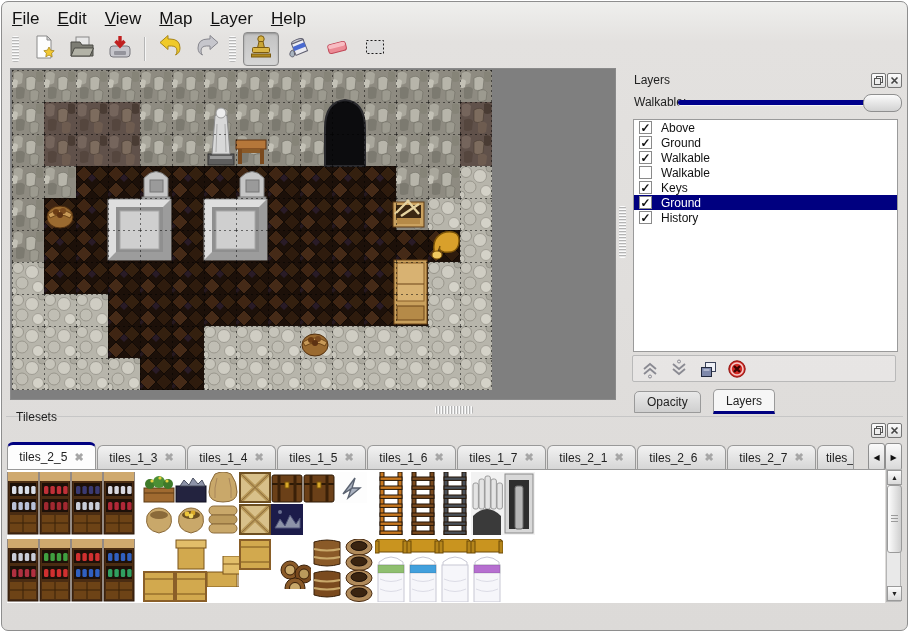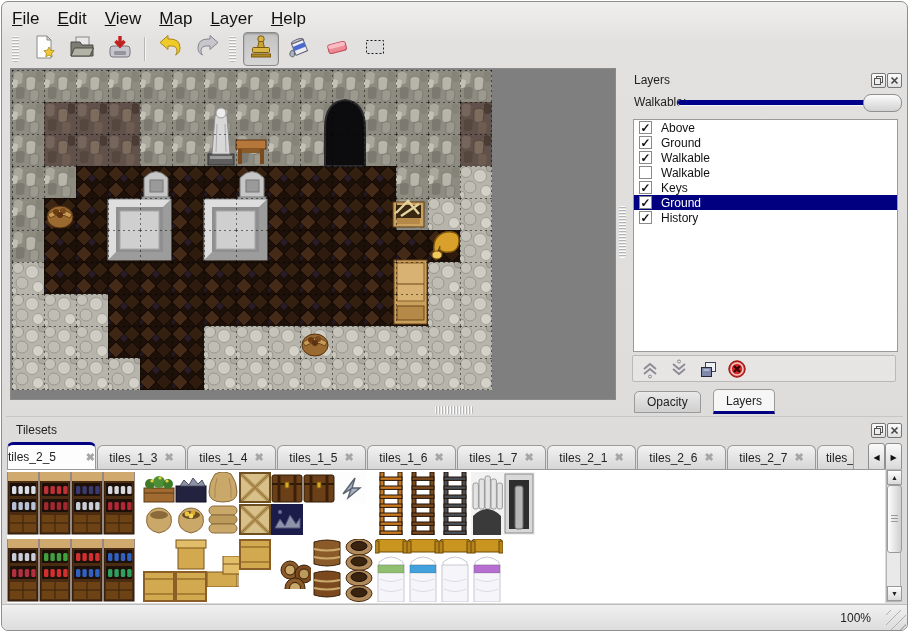--- a/index.html
+++ b/index.html
@@ -44,21 +44,21 @@
   
   .ltab{position:absolute;height:20px;padding:0 12px;font-size:12px;display:flex;align-items:center;justify-content:center;
         border:1px solid #9a9a9a;border-radius:5px 5px 0 0;background:linear-gradient(180deg,#e9e9e9,#cfcfcf);color:#222;}
   .ltab.active{background:#f6f6f6;border-bottom:3px solid #000080;height:21px;}
   
   #tilesets-line{position:absolute;left:4px;top:414px;width:897px;height:1px;background:#c6c6c6;}
   #tabbar{position:absolute;left:5px;top:440px;height:27px;width:858px;display:flex;align-items:flex-end;overflow:hidden;}
   .ttab{flex:0 0 auto;width:89px;height:24px;margin-right:1px;display:flex;align-items:center;justify-content:center;gap:7px;
         font-size:12px;color:#222;border:1px solid #999;border-bottom:none;border-radius:6px 6px 0 0;
         background:linear-gradient(180deg,#f2f2f2,#d6d6d6);box-sizing:border-box;}
-  .ttab.active{height:27px;background:#fdfdfd;border-top:3px solid #000080;justify-content:space-between;}
+  .ttab.active{height:27px;background:#fdfdfd;border-top:3px solid #000080;}
   .ttab .x{color:#a6a6a6;font-size:11px;font-weight:bold;}
   .ttab.cut{width:37px;justify-content:flex-start;padding-left:8px;overflow:hidden;}
   .arrbtn{position:absolute;top:441px;width:15px;height:26px;border:1px solid #8f8f8f;background:linear-gradient(180deg,#fafafa,#d8d8d8);
         display:flex;align-items:center;justify-content:center;font-size:8px;color:#111;border-radius:3px;}
   #tscontent{position:absolute;left:5px;top:467px;width:878px;height:133px;background:#fff;border-top:1px solid #999;overflow:hidden;}
   .tile{position:absolute;}
   
   #vscroll{position:absolute;left:884px;top:467px;width:15px;height:133px;background:#e9e9e9;border:1px solid #b5b5b5;box-sizing:border-box;}
   .sarr{position:absolute;left:0;width:13px;height:13px;background:linear-gradient(180deg,#fcfcfc,#dadada);border:1px solid #9a9a9a;
         display:flex;align-items:center;justify-content:center;font-size:7px;color:#222;}
@@ -469,21 +469,21 @@
           <circle cx="10" cy="10" r="8.2" fill="#d42a24" stroke="#8e0f0c"></circle>
           <circle cx="10" cy="10" r="6" fill="none" stroke="#ffffff" stroke-opacity=".75" stroke-width="1.6"></circle>
           <path d="M7 7 l6 6 M13 7 l-6 6" stroke="#3c0503" stroke-width="2.4"></path>
         </svg>
       </div>
     </div>
 
   <div id="rtabs"></div>
 
   <div id="tilesets-line"></div>
-  <div class="ptitle" style="left:14px;top:421px;">Tilesets</div>
+  <div class="ptitle" style="left:14px;top:408px;">Tilesets</div>
   <div class="mini-btn" style="left:869px;top:421px;">
       <svg width="11" height="11">
         <rect x="3.5" y="1.5" width="6" height="6" fill="none" stroke="#555"></rect>
         <rect x="1.5" y="3.5" width="6" height="6" fill="#eee" stroke="#555"></rect>
       </svg>
     </div>
   <div class="mini-btn" style="left:885px;top:421px;">
       <svg width="11" height="11">
         <path d="M2.5 2.5 L8.5 8.5 M8.5 2.5 L2.5 8.5" stroke="#444" stroke-width="1.6"></path>
       </svg>
@@ -863,19 +863,15 @@
           <rect x="3" y="26" width="26" height="8" fill="#b66fd0" stroke="#00000022"></rect>
           <path d="M5 40 q11 5 22 0 M5 50 q11 5 22 0" stroke="#dcdce6" fill="none"></path>
         </svg></div>
     </div>
   <div id="vscroll">
     <div class="sarr" style="top:0;">▲</div>
     <div id="sthumb"></div>
     <div class="sarr" style="bottom:0;">▼</div>
   </div>
 
-  <div id="statusbar">
-    <div id="zoomlvl">100%</div>
-    <div id="grip"></div>
-  </div>
 <div class="ltab" style="left: 632px; top: 389px;">Opacity</div>
     <div class="ltab active" style="left: 711px; top: 387px;">Layers</div>
   </div>
 
 </body></html>

